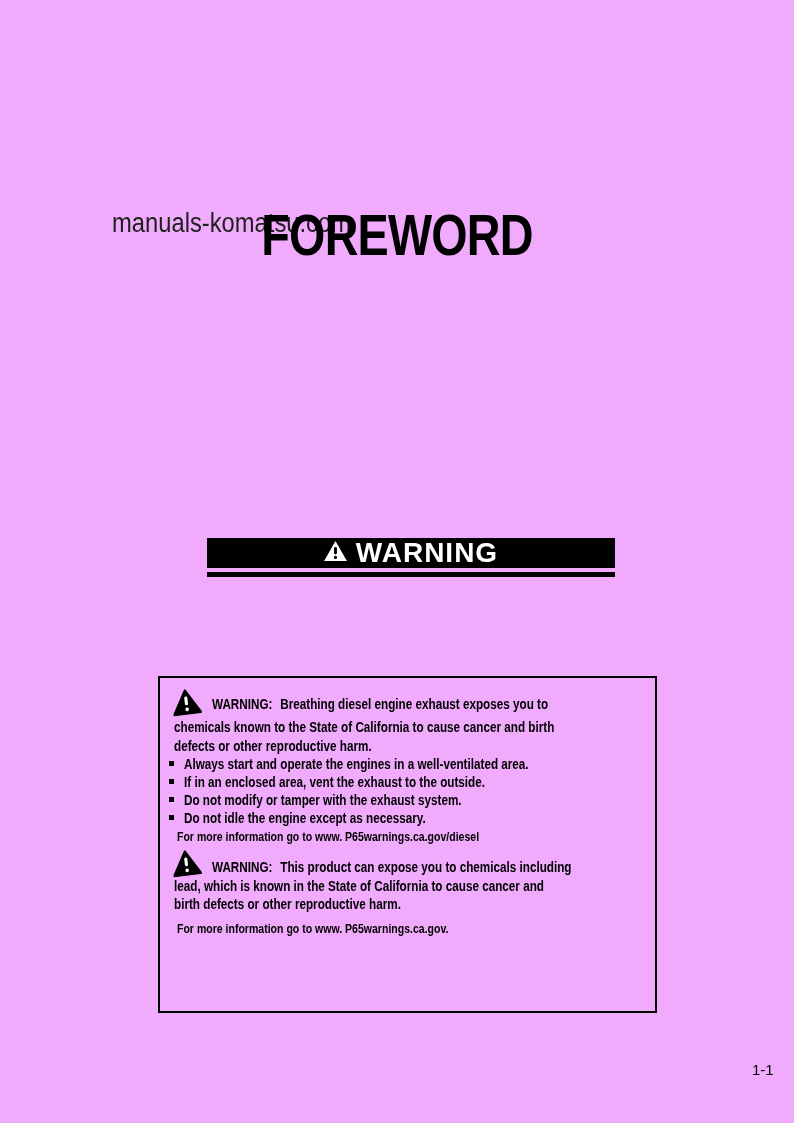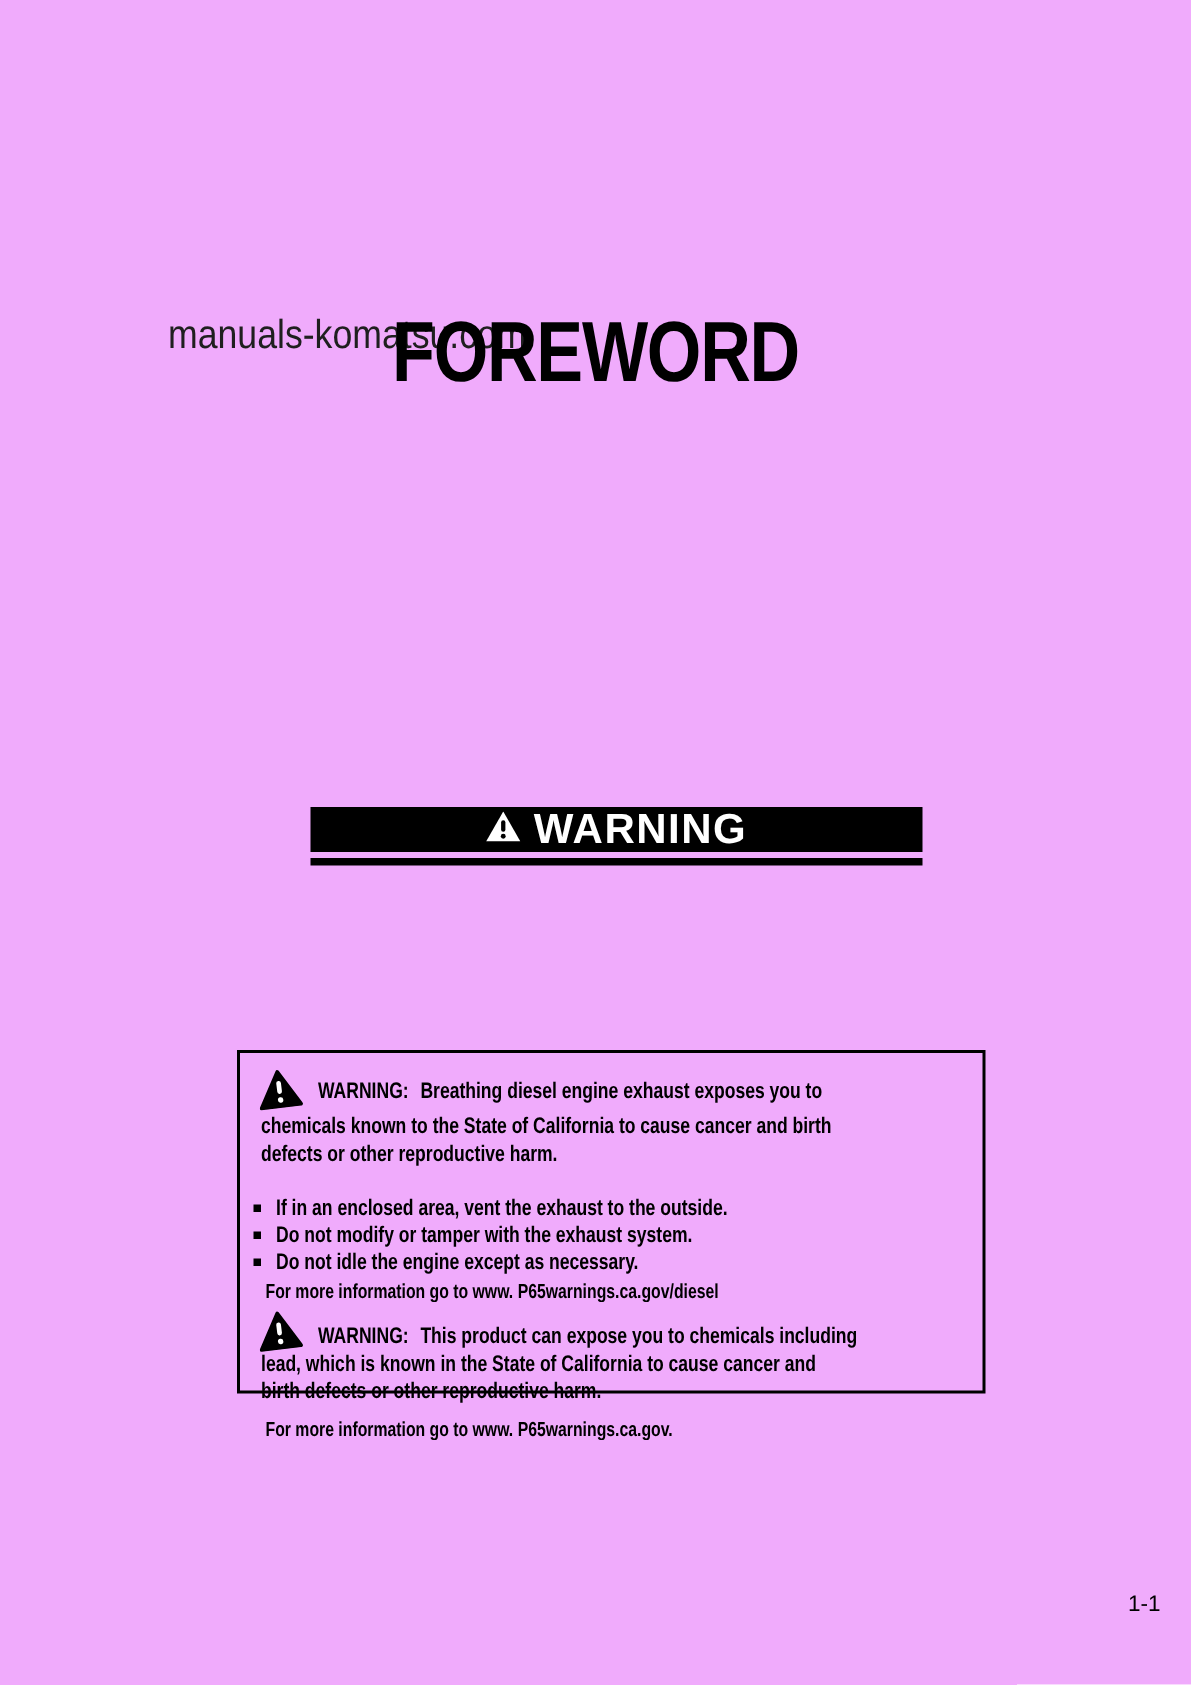--- a/index.html
+++ b/index.html
@@ -39,22 +39,22 @@
   }
   .banner-body { margin-top: 5px; }
   .bline {
     font-size: 15px; font-weight: bold; line-height: 17px;
     white-space: nowrap; transform: scaleX(0.80); transform-origin: 0 50%;
   }
   .rule { height: 5px; background: #000; margin-top: 4px; }
 
   
   .p65-box {
-    position: absolute; left: 158px; top: 700px;
-    width: 499px; height: 229px;
+    position: absolute; left: 158px; top: 676px;
+    width: 499px; height: 337px;
     border: 2px solid #000; box-sizing: border-box;
   }
   .p65-box .abs { position: absolute; }
   .tri-icon { display: inline-block; }
   .tri-tilt { transform: rotate(-7deg); }
   .headline {
     white-space: nowrap; transform: scaleX(0.78); transform-origin: 0 0;
     font-size: 15px; font-weight: bold; line-height: 18px;
   }
   .headline .hl-label { margin-right: 10px; }
@@ -107,20 +107,24 @@
         <rect x="10.7" y="6" width="2.6" height="7.2" rx="1.3" fill="#ffffff"></rect>
         <circle cx="12" cy="16.6" r="1.5" fill="#ffffff"></circle>
       </svg>
     </span>
     <div class="abs headline" style="left:52px; top:17px;">
       <span class="hl-label">WARNING:</span><span>Breathing diesel engine exhaust exposes you to</span>
     </div>
     <div class="abs pline" style="left:14px; top:40px;">chemicals known to the State of California to cause cancer and birth</div>
     <div class="abs pline" style="left:14px; top:59px;">defects or other reproductive harm.</div>
 
+    <div class="abs bullet-row" style="left:9px; top:77px;">
+      <span class="bullet-mark"></span>
+      <span class="pline">Always start and operate the engines in a well-ventilated area.</span>
+    </div>
     <div class="abs bullet-row" style="left:9px; top:95px;">
       <span class="bullet-mark"></span>
       <span class="pline">If in an enclosed area, vent the exhaust to the outside.</span>
     </div>
     <div class="abs bullet-row" style="left:9px; top:113px;">
       <span class="bullet-mark"></span>
       <span class="pline">Do not modify or tamper with the exhaust system.</span>
     </div>
     <div class="abs bullet-row" style="left:9px; top:131px;">
       <span class="bullet-mark"></span>

